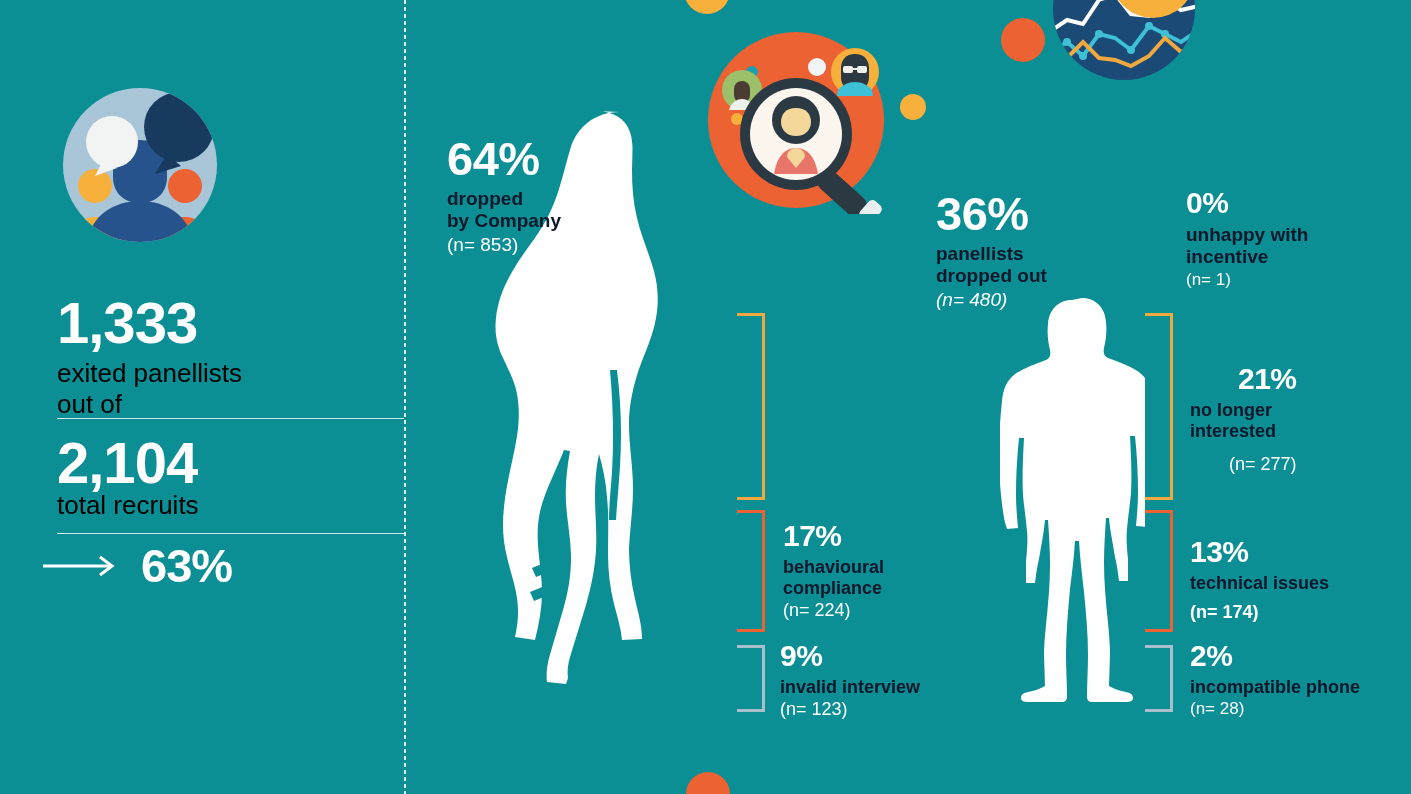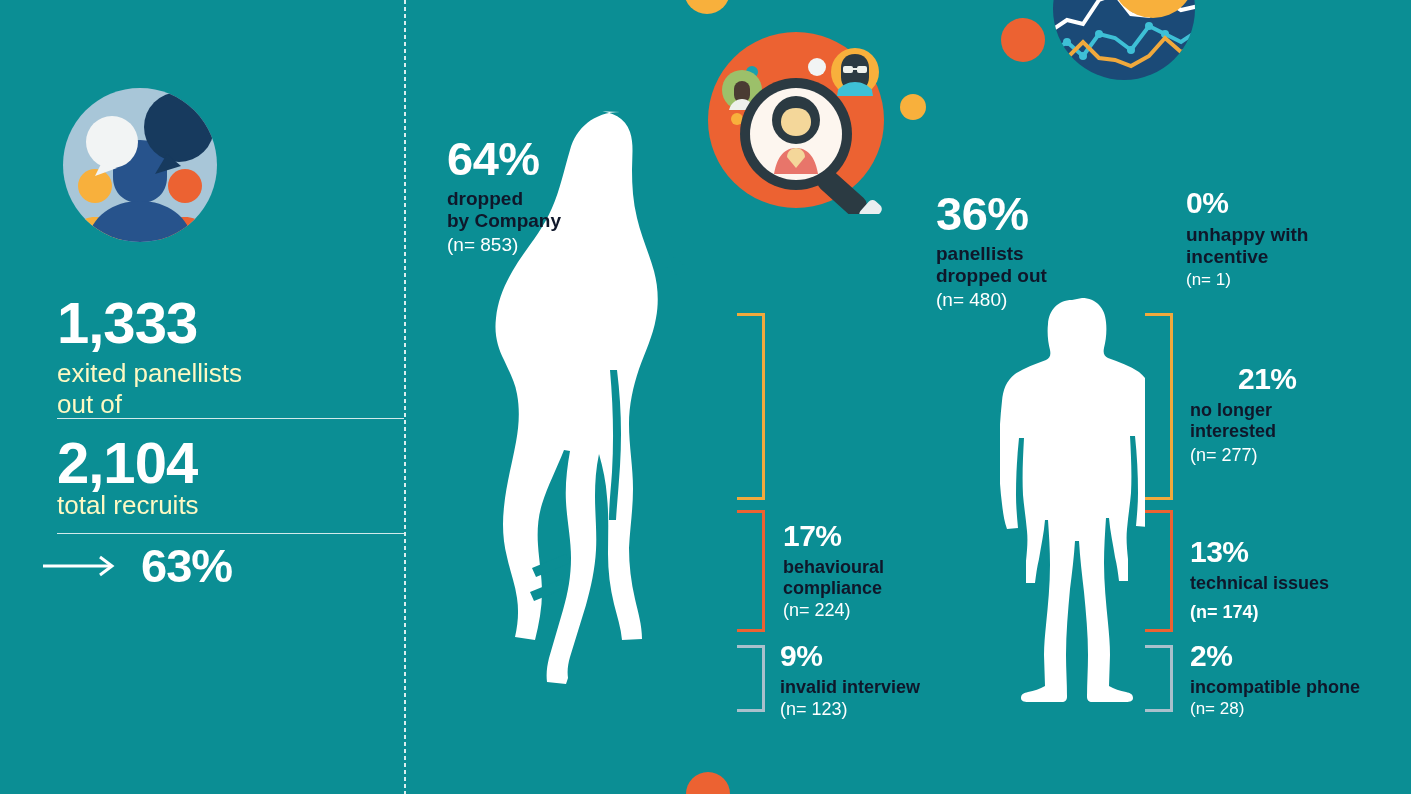--- a/index.html
+++ b/index.html
@@ -43,21 +43,21 @@
     background:#e8f4f4; opacity:.9;
   }
   #rule1 { top:418px; }
   #rule2 { top:533px; }
 
   .bignum {
     position:absolute; color:#ffffff; font-weight:700;
     font-size:58px; line-height:1; letter-spacing:-1px;
   }
   .biglabel {
-    position:absolute; color:#fef9c3; font-weight:400;
+    position:absolute; color:#000000; font-weight:400;
     font-size:26px; line-height:1.18; white-space:pre-line;
   }
 
   
   #people-icon { position:absolute; left:57px; top:82px; width:166px; height:166px; }
 
   
   #arrow-row { position:absolute; left:41px; top:542px; display:flex; align-items:center; gap:22px; }
   #arrow-glyph { display:block; }
   #pct63 { color:#fff; font-weight:700; font-size:47px; line-height:1; letter-spacing:-1px; }
@@ -213,21 +213,21 @@
     <span class="pct" style="font-size:47px;">64%</span>
     <span class="desc" style="font-size:19px;">dropped
 by Company</span>
     <span class="desc nval" style="font-size:19px; margin-top:1px;">(n= 853)</span>
   </div>
 
   <div class="stat" style="left:936px; top:190px;">
     <span class="pct" style="font-size:47px;">36%</span>
     <span class="desc" style="font-size:19px;">panellists
 dropped out</span>
-    <span class="desc nval" style="font-size:19px; margin-top:1px;">(n= 480)</span>
+    <span class="desc nval" style="font-size:19px; margin-top:1px;font-style:italic;">(n= 480)</span>
   </div>
 
   <div class="stat" style="left:1186px; top:188px;">
     <span class="pct" style="font-size:30px;">0%</span>
     <span class="desc" style="font-size:19px;">unhappy with
 incentive</span>
     <span class="desc nval" style="font-size:17px; margin-top:1px;">(n= 1)</span>
   </div>
 
   <div class="bracket" style="left:737px; top:313px; width:28px; height:187px; border:3px solid #f0a93c; border-left:0;"></div>
@@ -249,21 +249,21 @@
   </div>
 
   <div class="bracket" style="left:1145px; top:313px; width:28px; height:187px; border:3px solid #f0a93c; border-left:0;"></div>
   <div class="bracket" style="left:1145px; top:510px; width:28px; height:122px; border:3px solid #ec6232; border-left:0;"></div>
   <div class="bracket" style="left:1145px; top:645px; width:28px; height:67px; border:3px solid #a9c0cc; border-left:0;"></div>
 
   <div class="stat" style="left:1190px; top:364px;">
     <span class="pct" style="font-size:30px;margin-left:48px;">21%</span>
     <span class="desc" style="font-size:18px;">no longer
 interested</span>
-    <span class="desc nval" style="font-size:18px; margin-top:3px;">(n= 277)</span>
+    <span class="desc nval" style="font-size:18px; margin-top:12px;text-align:right;">(n= 277)</span>
   </div>
 
   <div class="stat" style="left:1190px; top:537px;">
     <span class="pct" style="font-size:30px;">13%</span>
     <span class="desc" style="font-size:18px;">technical issues</span>
     <span class="desc nval" style="font-size:18px; margin-top:8px;font-weight:bold;">(n= 174)</span>
   </div>
 
   <div class="stat" style="left:1190px; top:641px;">
     <span class="pct" style="font-size:30px;">2%</span>

